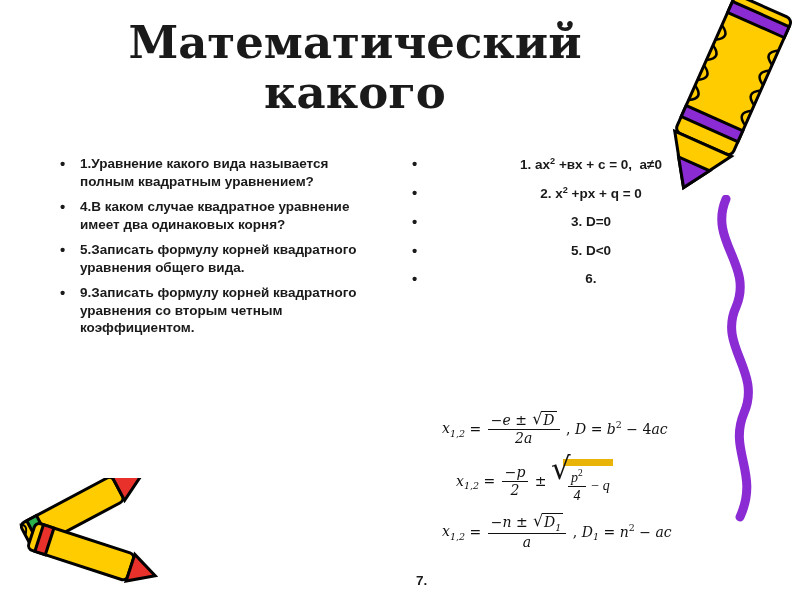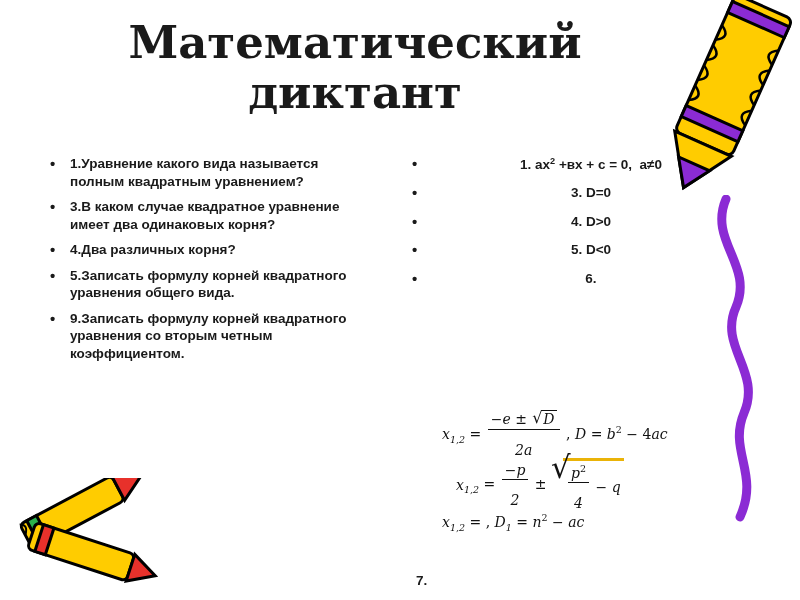--- a/index.html
+++ b/index.html
@@ -32,21 +32,21 @@
     font-size: 45px;
     font-weight: bold;
     color: #1a1a1a;
     line-height: 1.12;
     letter-spacing: 0px;
   }
 
   
   .col-left {
     position: absolute;
-    left: 46px;
+    left: 56px;
     top: 155px;
     width: 330px;
   }
   .col-right {
     position: absolute;
     left: 408px;
     top: 155px;
     width: 340px;
   }
 
@@ -104,21 +104,20 @@
   .frac > .num {
     display: block;
     padding: 0 3px;
     border-bottom: 1px solid #111;
     line-height: 1.25;
   }
   .frac > .den {
     display: block;
     padding: 0 3px;
     line-height: 1.25;
-    margin-top: 12px;
   }
   
   .radical {
     display: inline-block;
     position: relative;
     padding-left: 9px;
     margin-left: 1px;
   }
   .radical::before {
     content: "\221A";
@@ -143,22 +142,23 @@
     content: "\221A";
     position: absolute;
     left: 0;
     top: -6px;
     font-style: normal;
     font-size: 2.2em;
     line-height: 1;
   }
   .bigrad > .rad-body {
     display: inline-block;
-    border-top: 3px solid #eab308;
+    border-top: 7px solid #eab308;
     padding: 2px 3px 0 3px;
+    font-family: Liberation Serif, serif;
   }
 
   .eq6 { position: absolute; left: 34px; top: 112px; }
   .eq7a { position: absolute; left: 48px; top: 160px; }
   .eq7b { position: absolute; left: 34px; top: 214px; }
 
   .rightwrap {
     position: relative;
     height: 300px;
   }
@@ -218,45 +218,44 @@
         <path d="M130 16 L156 30 L130 44 Z" fill="#E8312B" stroke="#000" stroke-width="3"></path>
       </g>
       <g transform="rotate(18 80 78)">
         <rect x="20" y="62" width="104" height="28" rx="5" fill="#FFCC00" stroke="#000" stroke-width="3"></rect>
         <rect x="28" y="62" width="11" height="28" fill="#E8312B" stroke="#000" stroke-width="3"></rect>
         <path d="M124 62 L150 76 L124 90 Z" fill="#E8312B" stroke="#000" stroke-width="3"></path>
       </g>
     </svg>
   </div>
 
-  <div class="title">Математический диктант</div>
+  <div class="title">Математический какого</div>
 
   <div class="col-left">
     <ul class="bullets">
       <li>1.Уравнение какого вида называется полным квадратным уравнением?</li>
-      <li>3.В каком случае квадратное уравнение имеет два одинаковых корня?</li>
-      <li>4.Два различных корня?</li>
+      <li>4.В каком случае квадратное уравнение имеет два одинаковых корня?</li>
       <li>5.Записать формулу корней квадратного уравнения общего вида.</li>
       <li>9.Записать формулу корней квадратного уравнения со вторым четным коэффициентом.</li>
     </ul>
   </div>
 
   <div class="col-right">
     <ul class="bullets">
       <li>
         <span>1.</span>
         <span>ax<sup>2</sup> +вx + c = 0,&nbsp; a≠0</span>
       </li>
       <li>
+        <span>2.</span>
+        <span>x<sup>2</sup> +px + q = 0</span>
+      </li>
+      <li>
         <span>3.</span>
         <span>D=0</span>
-      </li>
-      <li>
-        <span>4.</span>
-        <span>D&gt;0</span>
       </li>
       <li>
         <span>5.</span>
         <span>D&lt;0</span>
       </li>
       <li>
         <span>6.</span>
       </li>
     </ul>
 
@@ -285,20 +284,24 @@
             <span class="num"><i>p</i><sup>2</sup></span>
             <span class="den">4</span>
           </span>
           <span class="upr"> − </span><i>q</i>
         </span></span>
       </div>
 
       <div class="mathline eq7b">
         <span class="upr"><i>x</i><sub>1,2</sub></span>
         <span class="upr"> = </span>
+        <span class="frac">
+          <span class="num">−<i>n</i> ± <span class="radical"><span class="rad-body"><i>D</i><sub>1</sub></span></span></span>
+          <span class="den"><i>a</i></span>
+        </span>
         <span class="upr">, </span><i>D</i><sub>1</sub><span class="upr"> = </span><i>n</i><sup>2</sup><span class="upr"> − </span><i>ac</i>
       </div>
     </div>
 
     <div style="position:absolute; left:8px; top:418px; font-size:13.5px; font-weight:bold; color:#1a1a1a;">7.</div>
   </div>
 
 </div>
 
 </body></html>

